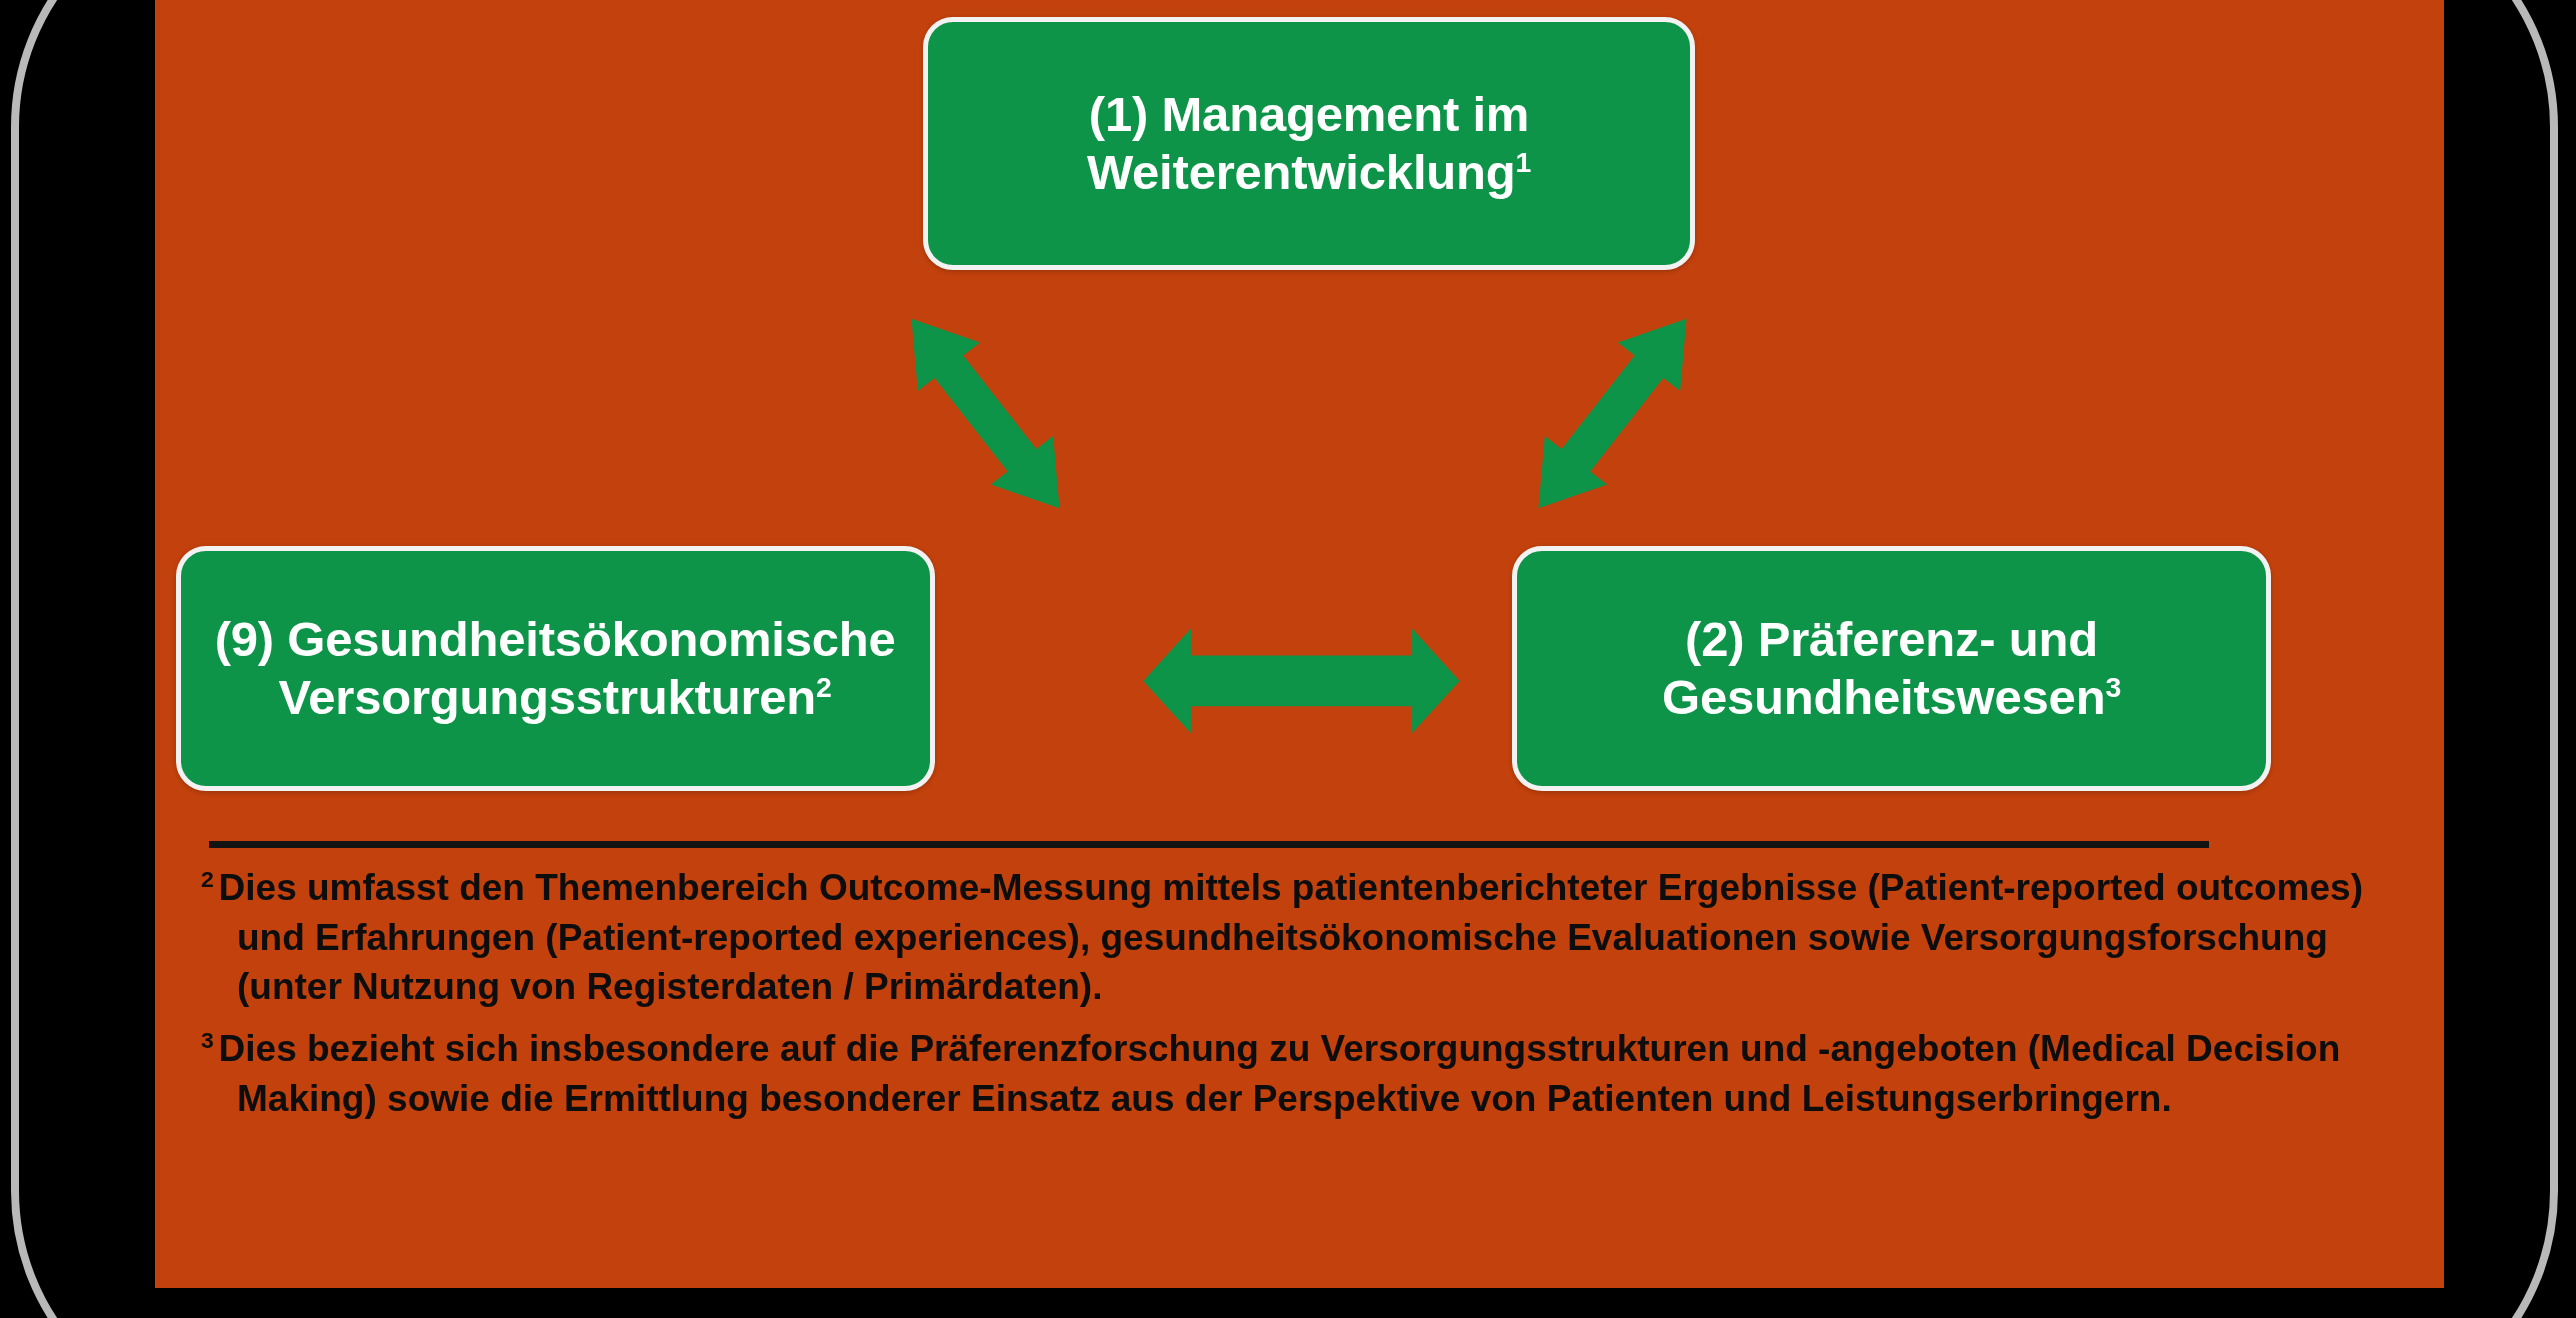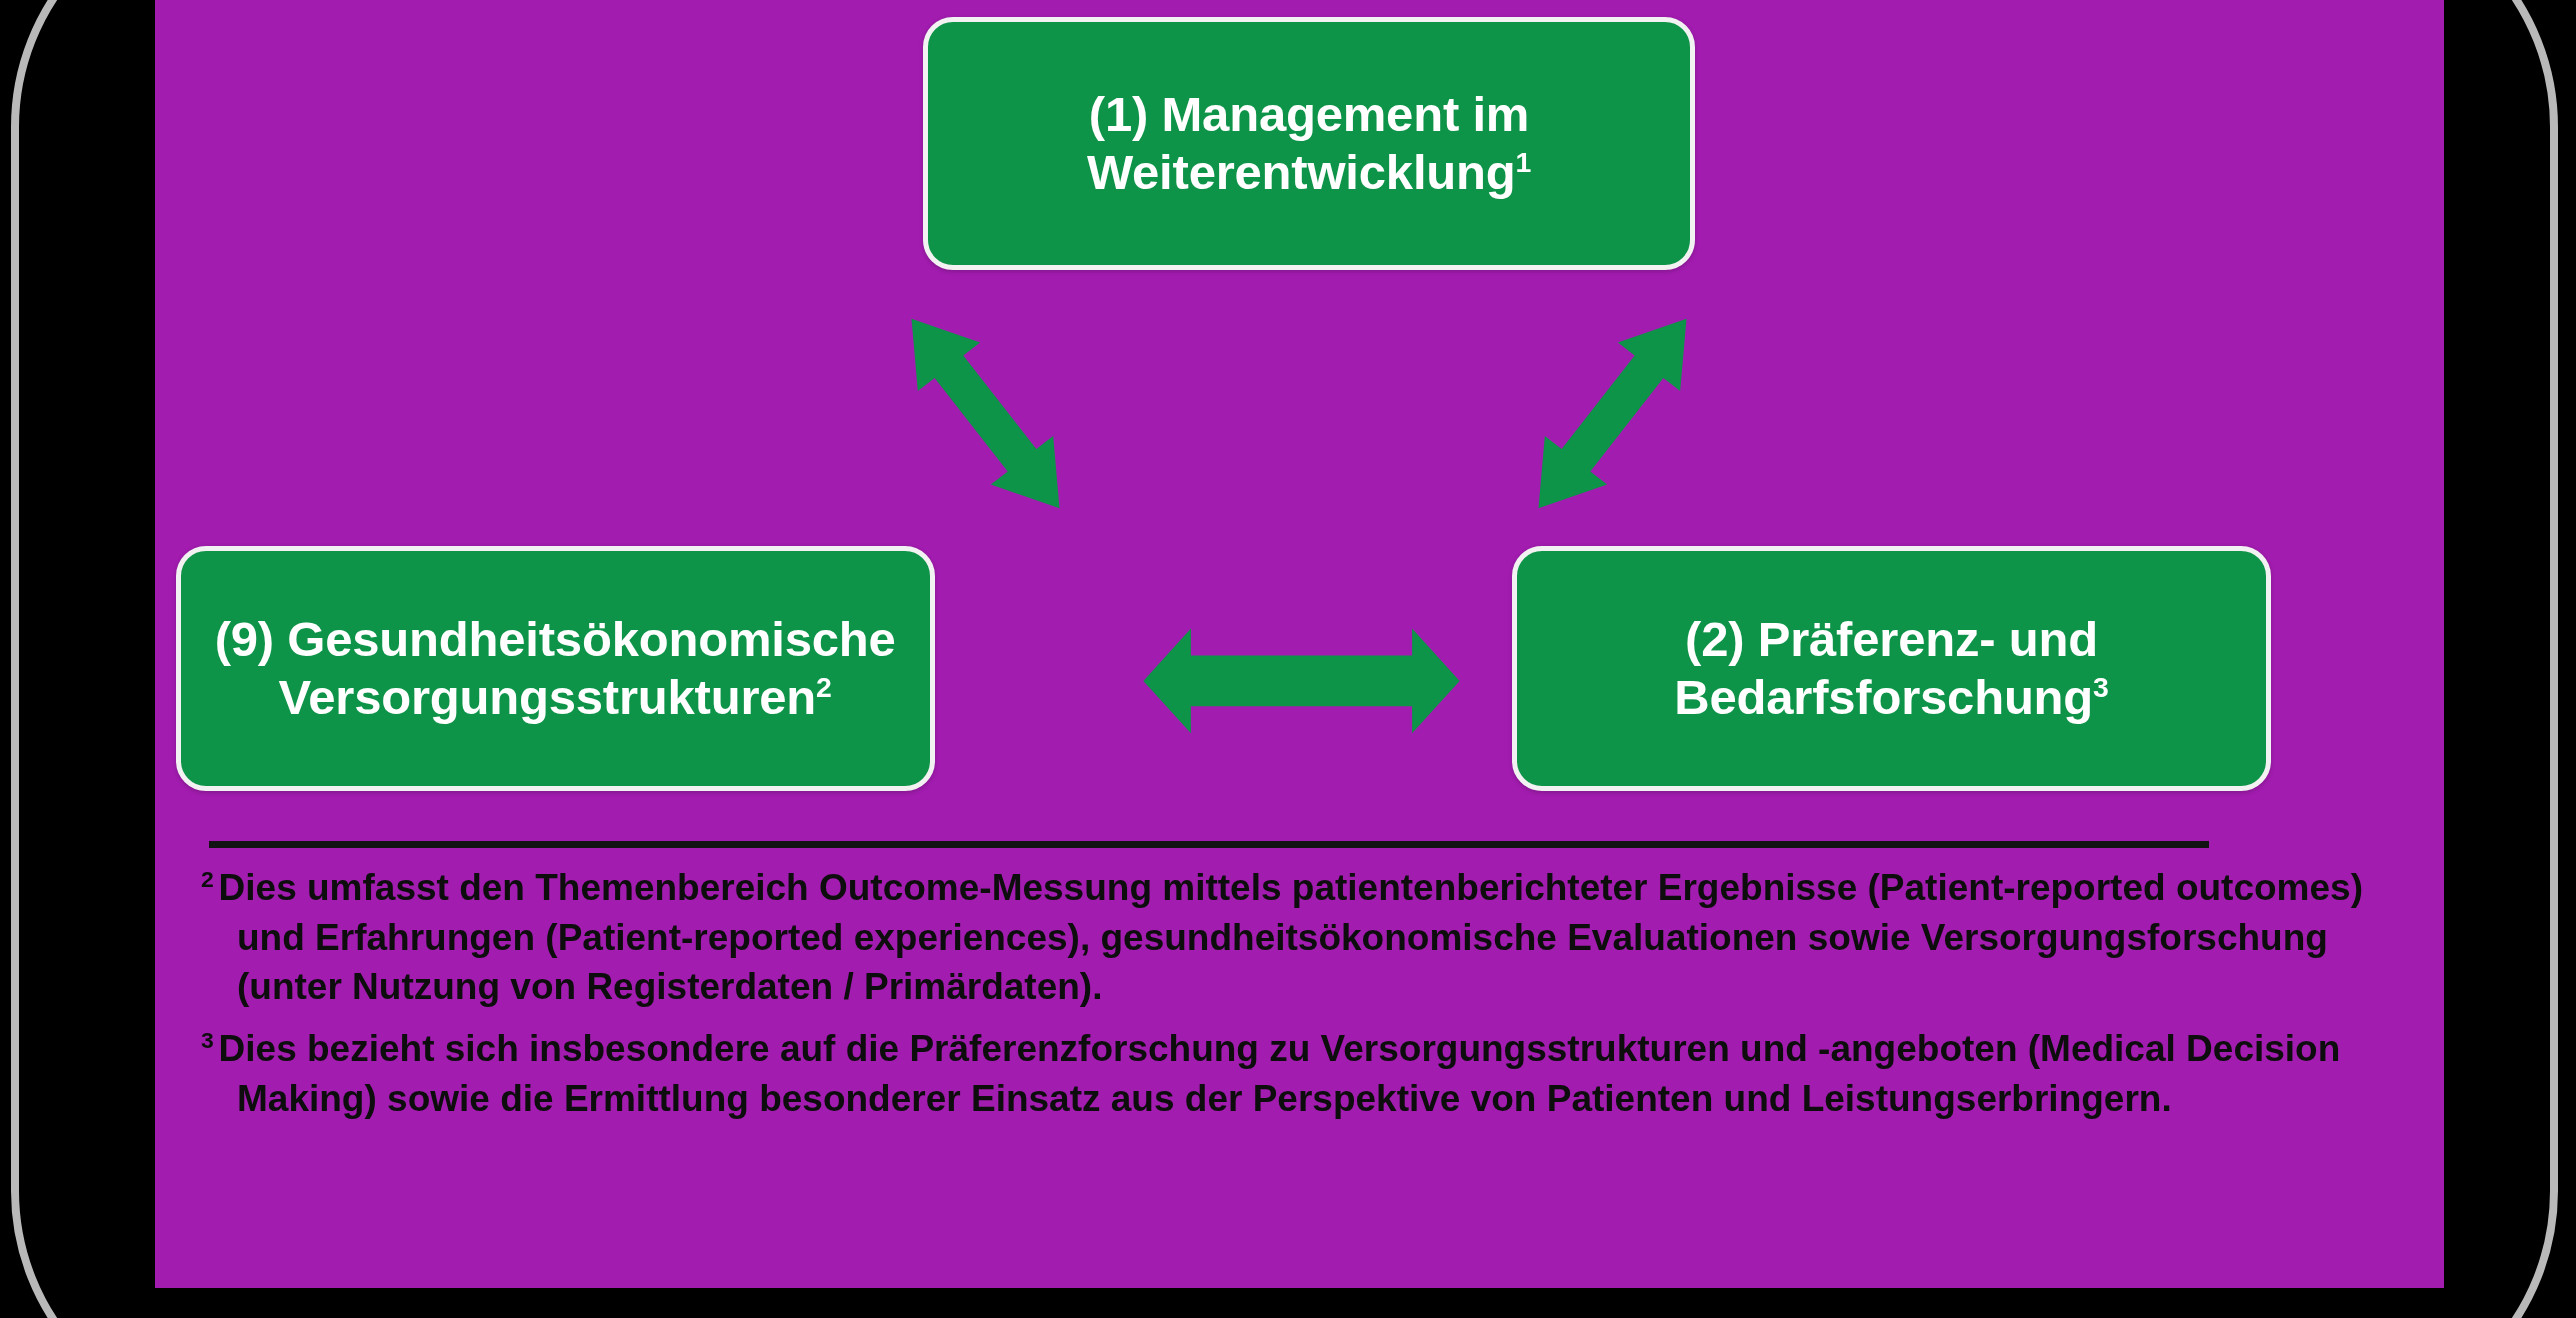--- a/index.html
+++ b/index.html
@@ -33,21 +33,21 @@
     pointer-events: none;
   }
 
   
   #sheet {
     position: absolute;
     left: 155px;
     top: 0px;
     width: 2289px;
     height: 1288px;
-    background: #a21caf;
+    background: #c2410c;
   }
 
   
   .node-box {
     position: absolute;
     background: #0e9448;
     border: 5.5px solid #f2f2f2;
     border-radius: 30px;
     box-sizing: border-box;
     display: flex;
@@ -150,21 +150,21 @@
     <div id="box-2" class="node-box">
       <span class="node-text">
         <span>(9) Gesundheitsökonomische</span><br>
         <span>Versorgungsstrukturen</span><sup>2</sup>
       </span>
     </div>
 
     <div id="box-3" class="node-box">
       <span class="node-text">
         <span>(2) Präferenz- und</span><br>
-        <span>Bedarfsforschung</span><sup>3</sup>
+        <span>Gesundheitswesen</span><sup>3</sup>
       </span>
     </div>
 
     <svg id="arrow-left-diag" class="arrow-svg" viewBox="0 0 330 340">
       <g transform="rotate(-38 165 170)">
         <polygon points="165,18 215,95 188,95 188,245 215,245 165,322 115,245 142,245 142,95 115,95" fill="#0e9448"></polygon>
       </g>
     </svg>
 
     <svg id="arrow-right-diag" class="arrow-svg" viewBox="0 0 330 340">

